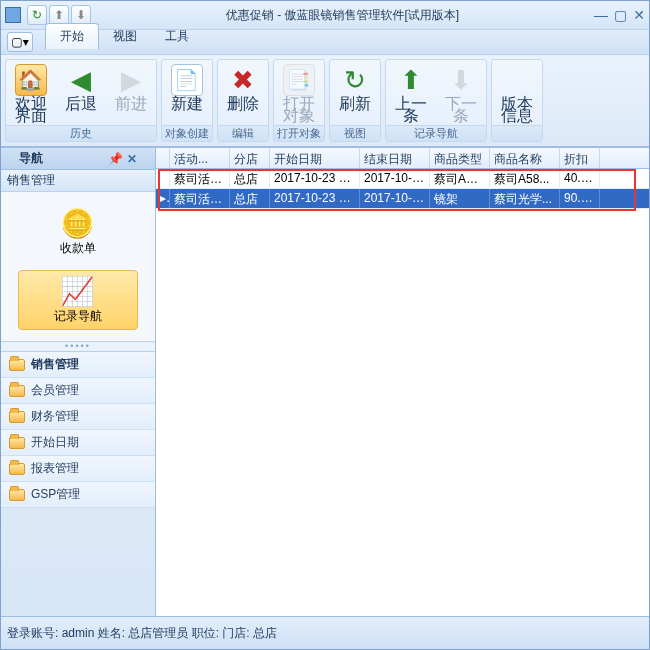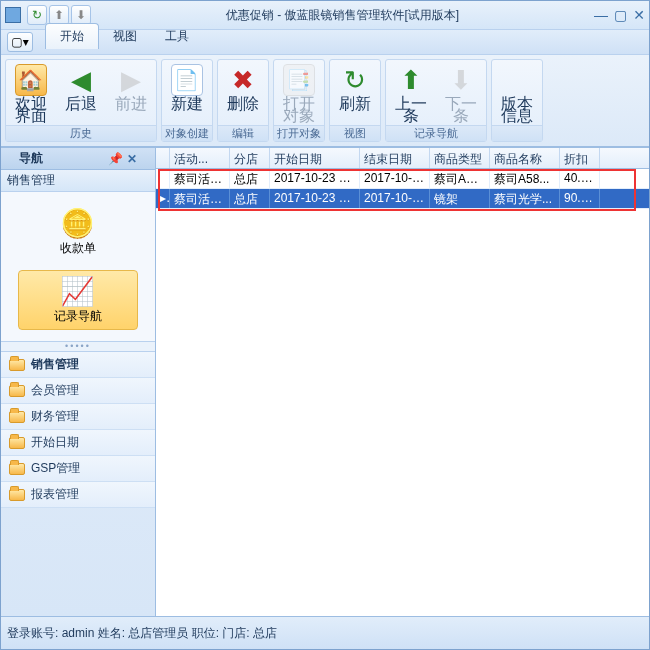--- a/index.html
+++ b/index.html
@@ -211,25 +211,25 @@
         <div class="navitem">
             <div class="fico"></div>
             <span>财务管理</span>
           </div>
         <div class="navitem">
             <div class="fico"></div>
             <span>开始日期</span>
           </div>
         <div class="navitem">
             <div class="fico"></div>
+            <span>报表管理</span>
+          </div>
+        <div class="navitem">
+            <div class="fico"></div>
             <span>GSP管理</span>
-          </div>
-        <div class="navitem">
-            <div class="fico"></div>
-            <span>报表管理</span>
           </div>
       </div>
     </div>
 
     <div class="content">
       <div class="gridhead">
         <div class="gh" style="width:14px"></div>
         <div class="gh c0">活动...</div>
         <div class="gh c1">分店</div>
         <div class="gh c2">开始日期</div>

